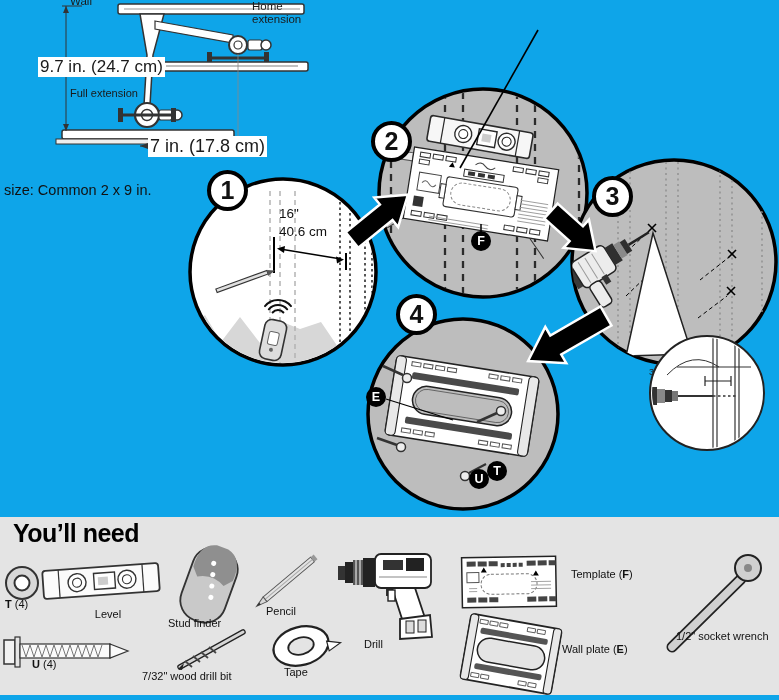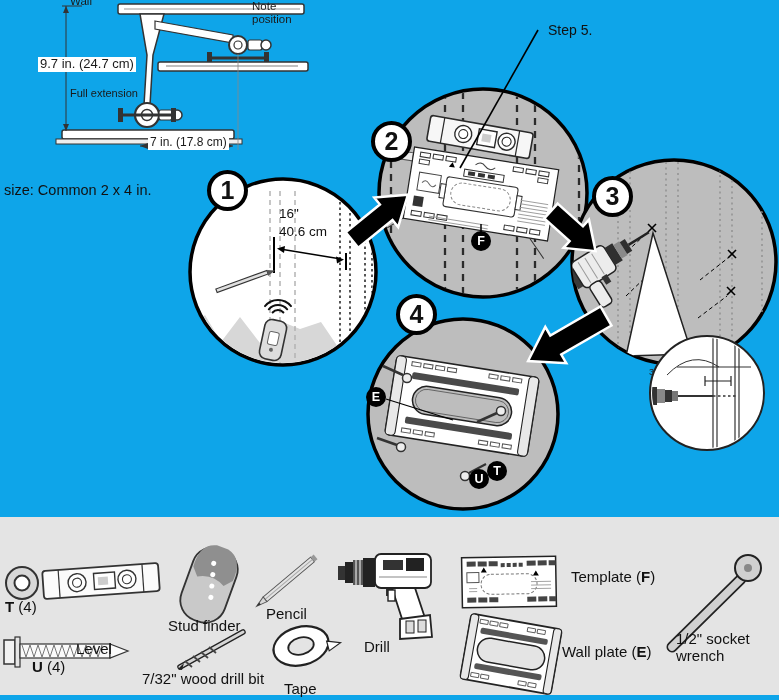--- a/index.html
+++ b/index.html
@@ -10,21 +10,21 @@
   .dimlbl{background:#fff;padding:0 2px;white-space:nowrap}
   .note{position:absolute;left:4px;top:181px;width:190px;font-size:14.5px;line-height:1.3;color:#111}
   .callout{position:absolute;left:548px;top:21px;width:225px;font-size:14px;line-height:1.35;color:#111}
   .badge-num{position:absolute;width:33px;height:33px;border:4.5px solid #000;border-radius:50%;
     background:#fff;display:flex;align-items:center;justify-content:center;
     font-size:25px;font-weight:bold;color:#111;z-index:30}
   .badge-letter{position:absolute;width:20px;height:20px;border-radius:50%;background:#000;color:#fff;
     display:flex;align-items:center;justify-content:center;font-size:12.5px;font-weight:bold;z-index:25}
   .panel{position:absolute;left:0;top:517px;width:779px;height:178px;background:#e4e4e4}
   .panel-title{position:absolute;left:13px;top:519px;font-size:25px;font-weight:bold;color:#000;letter-spacing:-0.5px}
-  .tool-label{position:absolute;font-size:15px;color:#111;line-height:1.15}
+  .tool-label{position:absolute;font-size:11px;color:#111;line-height:1.15}
   .measure{position:absolute;left:279px;top:205px;font-size:13.5px;line-height:1.3;color:#111;white-space:nowrap}
   .inset-lbl{position:absolute;left:649px;top:367px;font-size:9px;color:#222;white-space:nowrap}
   .overlay{position:absolute;left:0;top:0;z-index:20;pointer-events:none}
 </style>
 </head>
 <body>
 
 <div class="page">
 
   <svg class="abs" style="left:0;top:0" width="330" height="170" viewBox="0 0 330 170">
@@ -69,31 +69,30 @@
     </g>
 
     <g>
       <line x1="238" y1="54" x2="238" y2="150" stroke="#888" stroke-width="0.8"></line>
       <line x1="140" y1="146" x2="233" y2="146" stroke="#333" stroke-width="1"></line>
       <polygon points="140,146 148,143 148,149" fill="#333"></polygon>
       <polygon points="233,146 226,143 226,149" fill="#333"></polygon>
     </g>
   </svg>
   <div class="lbl" style="left:70px;top:-5px;font-size:11.5px">Wall</div>
-  <div class="lbl" style="left:252px;top:0;width:58px;font-size:11.5px">Note position</div>
-  <div class="lbl dimlbl" style="left:38px;top:57px;font-size:13px">9.7 in. (24.7 cm)</div>
+  <div class="lbl" style="left:252px;top:0;width:58px;font-size:11.5px">Home extension</div>
+  <div class="lbl dimlbl" style="left:38px;top:57px;font-size:17px">9.7 in. (24.7 cm)</div>
   <div class="lbl" style="left:70px;top:87px;width:72px;font-size:11px">Full extension</div>
-  <div class="lbl dimlbl" style="left:148px;top:136px;font-size:12px">7 in. (17.8 cm)</div>
+  <div class="lbl dimlbl" style="left:148px;top:136px;font-size:18px">7 in. (17.8 cm)</div>
 
   <div class="note">
-    <div>size: Common 2 x 4 in.</div>
+    <div>size: Common 2 x 9 in.</div>
   </div>
 
   <div class="callout">
-    <div>Step 5.</div>
   </div>
 
   <svg class="abs" style="left:188px;top:177px" width="190" height="190" viewBox="0 0 190 190">
     <defs>
         <clipPath id="c1clip">
           <circle cx="95" cy="95" r="91"></circle>
         </clipPath>
       </defs>
     <circle cx="95" cy="95" r="93" fill="#fff" stroke="#000" stroke-width="3.5"></circle>
     <g clip-path="url(#c1clip)">
@@ -368,20 +367,21 @@
   <div class="badge-num" style="left:371px;top:121px">2</div>
   <div class="badge-num" style="left:592px;top:176px">3</div>
   <div class="badge-num" style="left:396px;top:294px">4</div>
 
   <div class="badge-letter" style="left:471px;top:231px">F</div>
   <div class="badge-letter" style="left:366px;top:387px">E</div>
   <div class="badge-letter" style="left:469px;top:469px">U</div>
   <div class="badge-letter" style="left:487px;top:461px">T</div>
 
   <div class="panel"></div>
+  <div class="panel-title">You’ll need</div>
 
   <svg class="abs" style="left:0;top:517px" width="779" height="183" viewBox="0 0 779 183">
 
     <g>
       <circle cx="22" cy="66" r="16" fill="#d8d8d8" stroke="#333" stroke-width="2"></circle>
       <circle cx="22" cy="66" r="7.5" fill="#fff" stroke="#333" stroke-width="2"></circle>
     </g>
 
     <g transform="translate(101,64) rotate(-4)">
       <rect x="-58" y="-14" width="116" height="28" rx="3" fill="#fbfbfb" stroke="#333" stroke-width="1.8"></rect>
@@ -512,24 +512,24 @@
         <rect x="12" y="25" width="8" height="4"></rect>
           <rect x="22" y="25" width="8" height="4"></rect>
       </g>
       <rect x="-34" y="-21" width="68" height="6" rx="2" fill="#555"></rect>
       <rect x="-34" y="15" width="68" height="6" rx="2" fill="#555"></rect>
       <rect x="-34" y="-12" width="68" height="24" rx="12" fill="#e4e4e4" stroke="#222" stroke-width="1.5"></rect>
     </g>
   </svg>
 
   <div class="tool-label" style="left:5px;top:598px"><b>T</b><span> (4)</span></div>
-  <div class="tool-label" style="left:76px;top:640px;width:64px;">Level</div>
+  <div class="tool-label" style="left:76px;top:608px;width:64px;text-align:center">Level</div>
   <div class="tool-label" style="left:168px;top:617px">Stud finder</div>
   <div class="tool-label" style="left:266px;top:605px">Pencil</div>
   <div class="tool-label" style="left:364px;top:638px">Drill</div>
   <div class="tool-label" style="left:571px;top:568px"><span>Template (</span><b>F</b><span>)</span></div>
   <div class="tool-label" style="left:676px;top:630px;width:100px">1/2" socket wrench</div>
   <div class="tool-label" style="left:32px;top:658px"><b>U</b><span> (4)</span></div>
   <div class="tool-label" style="left:142px;top:670px">7/32" wood drill bit</div>
-  <div class="tool-label" style="left:284px;top:680px">Tape</div>
+  <div class="tool-label" style="left:284px;top:666px">Tape</div>
   <div class="tool-label" style="left:562px;top:643px"><span>Wall plate (</span><b>E</b><span>)</span></div>
 
 </div>
 
 </body></html>

